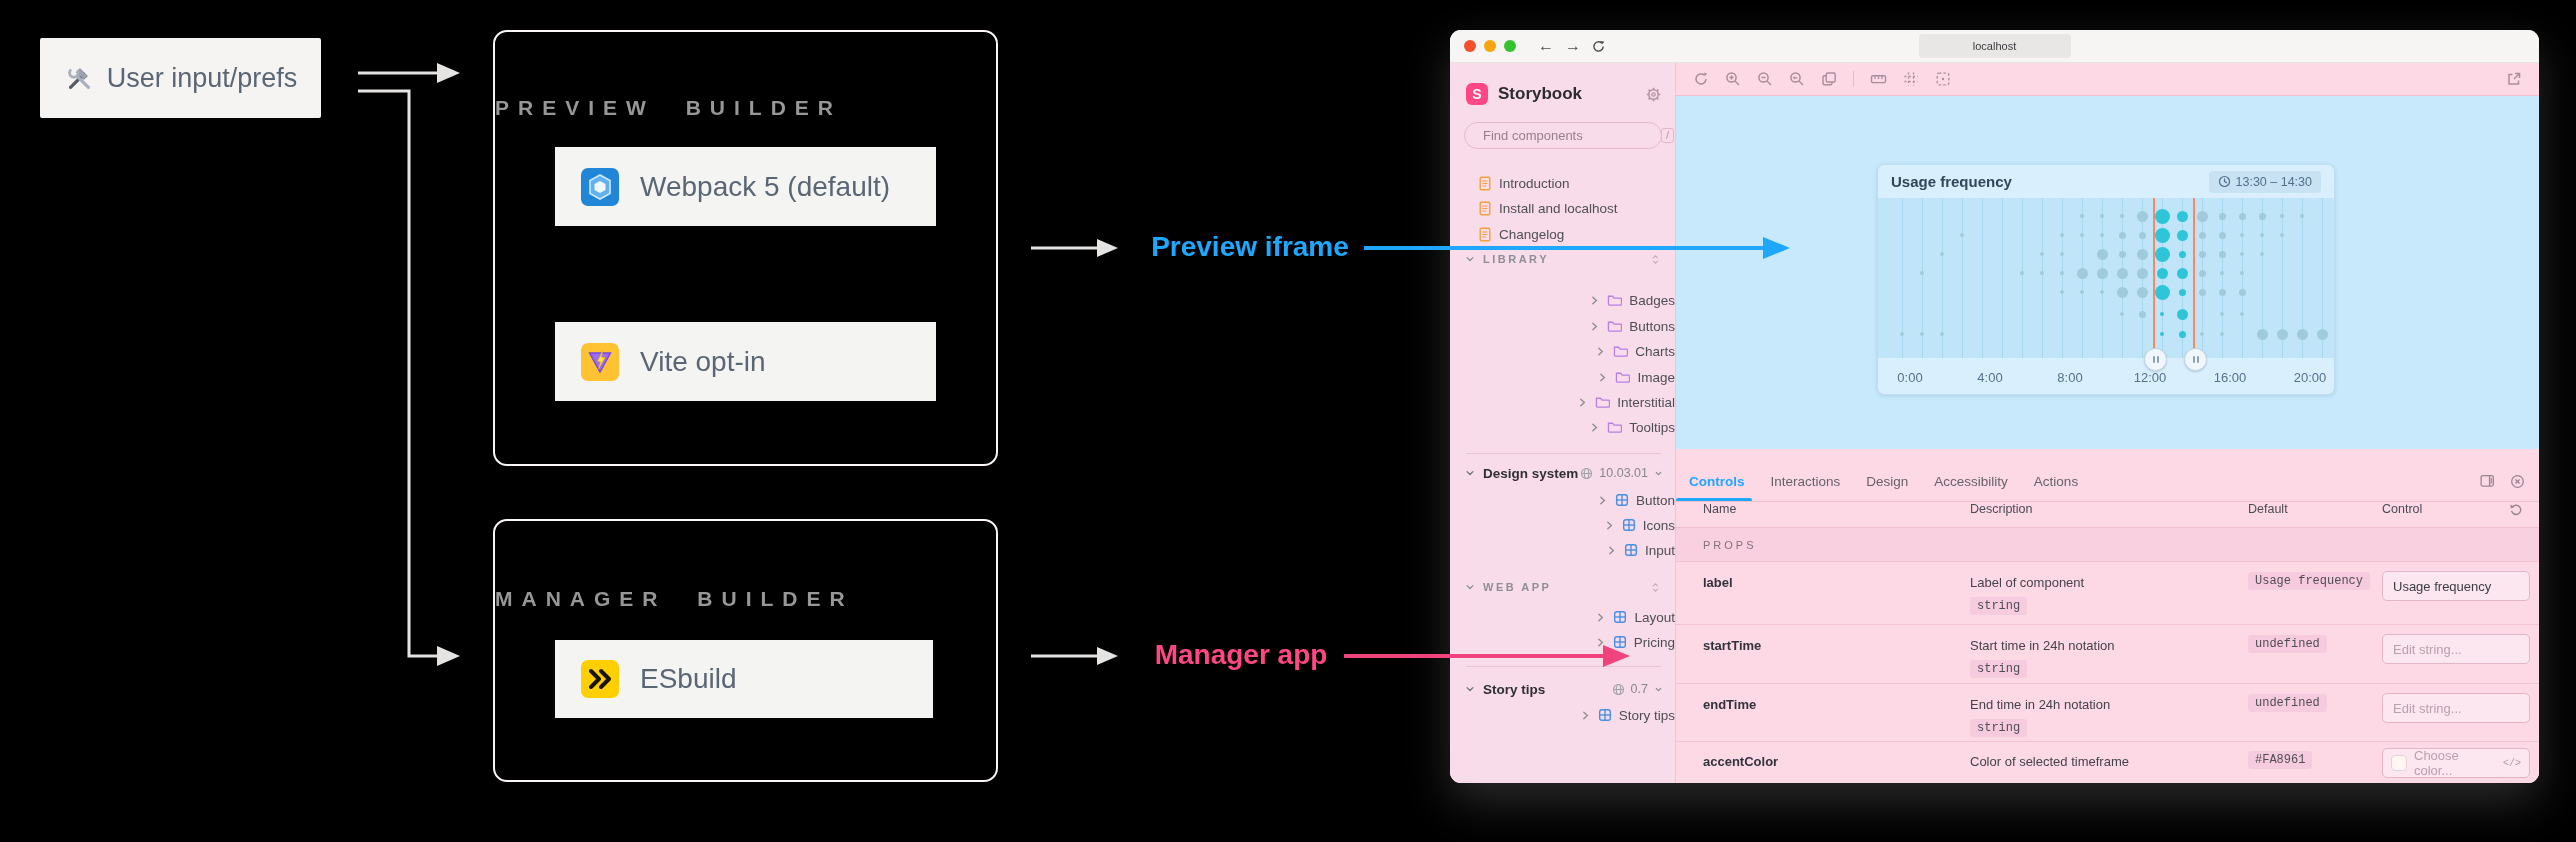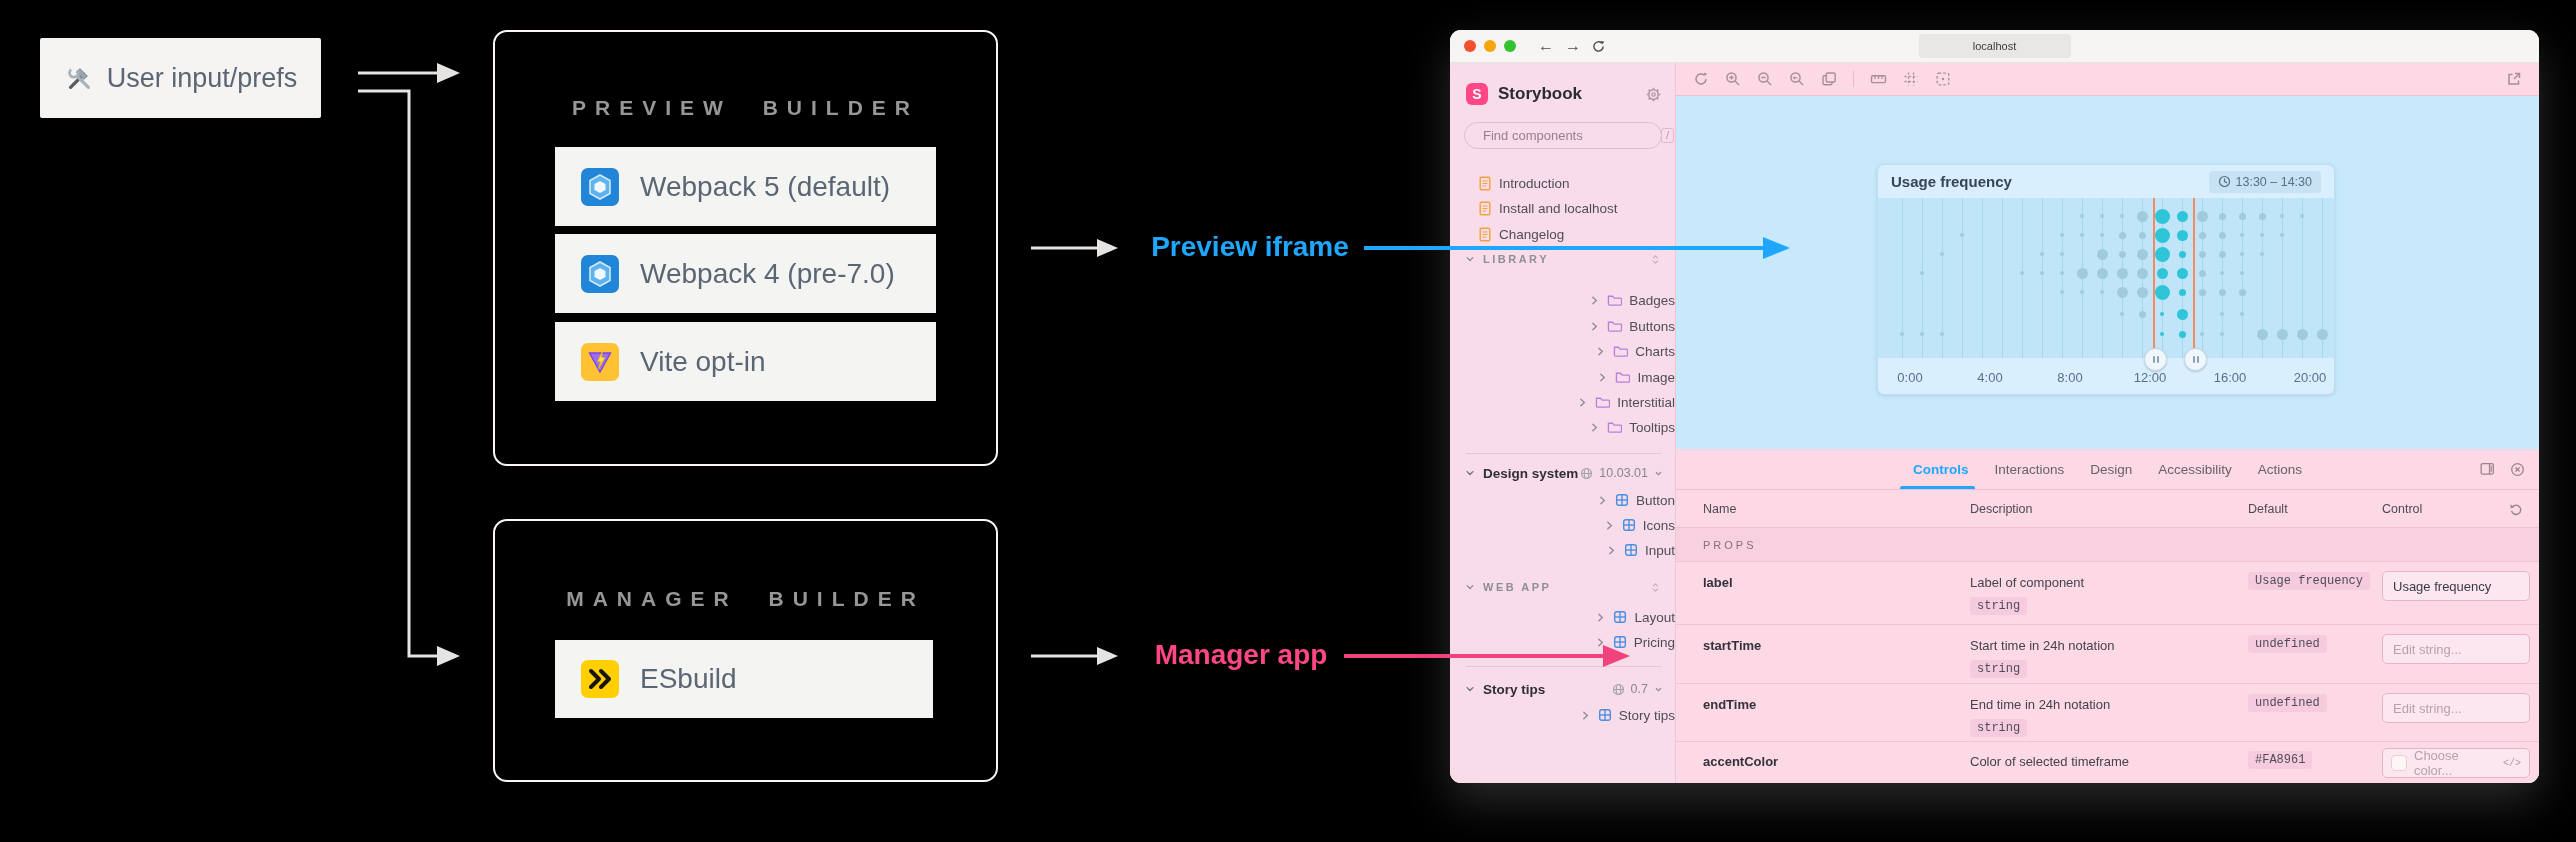--- a/index.html
+++ b/index.html
@@ -7,21 +7,21 @@
           font-family:"Liberation Sans","DejaVu Sans",sans-serif;}
   .abs{position:absolute;}
   svg{display:block;}
 
   
   .user-box{left:40px;top:38px;width:281px;height:80px;background:#f5f4f3;border-radius:2px;
     display:flex;align-items:center;justify-content:center;gap:13px;color:#5b6674;font-size:27px;}
   .builder-box{border:2px solid #fbf5f7;border-radius:14px;}
   #preview-box{left:493px;top:30px;width:501px;height:432px;}
   #manager-box{left:493px;top:519px;width:501px;height:259px;}
-  .builder-title{position:absolute;left:0;width:100%;text-align:center;color:#979797;
+  .builder-title{position:absolute;left:0;width:100%;text-align:left;color:#979797;
     font-weight:bold;font-size:21px;letter-spacing:9px;word-spacing:16px;white-space:nowrap;}
   #preview-box .builder-title{top:64px;}
   #manager-box .builder-title{top:66px;}
   .builder-item{position:absolute;left:60px;width:381px;height:79px;background:#f4f4f3;
     display:flex;align-items:center;gap:21px;padding-left:26px;box-sizing:border-box;
     font-size:28px;color:#5b6674;}
   .builder-icon{width:38px;height:38px;flex:0 0 auto;}
   .flow-label{position:absolute;font-weight:bold;font-size:28px;text-align:center;z-index:70;}
   #lbl-preview{left:1128px;top:231px;width:244px;color:#1ea7fd;}
   #lbl-manager{left:1128px;top:639px;width:226px;color:#ff4785;}
@@ -89,21 +89,21 @@
   .handle{position:absolute;top:183px;width:21px;height:21px;border-radius:50%;background:#f0f7fc;
     border:1px solid #c3d5e1;box-shadow:0 1px 2px rgba(30,60,90,.2);display:flex;align-items:center;
     justify-content:center;gap:2px;z-index:5;}
   .handle i{display:block;width:2px;height:7px;background:#8ba1b4;border-radius:1px;}
   #axis{position:absolute;top:193px;left:0;width:456px;height:36px;}
   .axis-label{position:absolute;top:12px;transform:translateX(-50%);font-size:13px;color:#55718b;}
 
   
   #panel{flex:1;position:relative;background:#fcd9e5;overflow:hidden;}
   .prow{position:absolute;left:0;right:0;box-sizing:border-box;}
-  #tabbar{top:0;height:41px;border-bottom:1px solid #f0c0d2;display:flex;align-items:stretch;justify-content:center;}
+  #tabbar{top:12px;height:41px;border-bottom:1px solid #f0c0d2;display:flex;align-items:stretch;}
   .tab{display:flex;align-items:center;padding:0 13px;font-size:13.5px;color:#66626a;position:relative;}
   .tab.active{color:#1ea7fd;font-weight:bold;}
   .tab.active::after{content:'';position:absolute;left:0;right:6px;bottom:0;height:3px;
     background:#1ea7fd;border-radius:2px 2px 0 0;}
   .panel-icons{position:absolute;right:14px;top:13px;display:flex;gap:15px;}
   #theader{top:41px;height:38px;border-bottom:1px solid #f0c0d2;font-size:12.5px;color:#4c4b55;}
   #theader span{position:absolute;top:12px;}
   #props-row{top:79px;height:33px;background:#f8d0e0;display:flex;align-items:center;
     font-size:11px;letter-spacing:3px;color:#84707b;padding-left:27px;}
   .data-row{border-top:1px solid #f3c3d4;}
@@ -144,28 +144,20 @@
 
   <div class="abs builder-box" id="preview-box">
     <div class="builder-title">PREVIEW BUILDER</div>
     <div class="builder-item" style="top:115px;">
       <svg class="builder-icon" viewBox="0 0 38 38">
         <rect width="38" height="38" rx="7" fill="#2186d7"></rect>
         <path d="M19 7 L29 12.5 V25.5 L19 31 L9 25.5 V12.5 Z" fill="#5fb2ec" stroke="#cfe9fb" stroke-width="1.6"></path>
         <path d="M19 13 L24.5 16 V22 L19 25 L13.5 22 V16 Z" fill="#fff" opacity="0.9"></path>
       </svg>
       <span>Webpack 5 (default)</span>
-    </div>
-    <div class="builder-item" style="top:202px;">
-      <svg class="builder-icon" viewBox="0 0 38 38">
-        <rect width="38" height="38" rx="7" fill="#2186d7"></rect>
-        <path d="M19 7 L29 12.5 V25.5 L19 31 L9 25.5 V12.5 Z" fill="#5fb2ec" stroke="#cfe9fb" stroke-width="1.6"></path>
-        <path d="M19 13 L24.5 16 V22 L19 25 L13.5 22 V16 Z" fill="#fff" opacity="0.9"></path>
-      </svg>
-      <span>Webpack 4 (pre-7.0)</span>
     </div>
     <div class="builder-item" style="top:290px;">
       <svg class="builder-icon" viewBox="0 0 38 38">
         <rect width="38" height="38" rx="7" fill="#ffc233"></rect>
         <path d="M8.5 10 L29.5 10 L19 29 Z" fill="#9d6ef5" stroke="#7a45e8" stroke-width="1.4"></path>
         <path d="M21.5 8 L16.5 18.5 H19.5 L17.5 26 L24 14.5 H20.5 Z" fill="#ffe54a" stroke="#e8b400" stroke-width="0.8"></path>
       </svg>
       <span>Vite opt-in</span>
     </div>
   </div>

